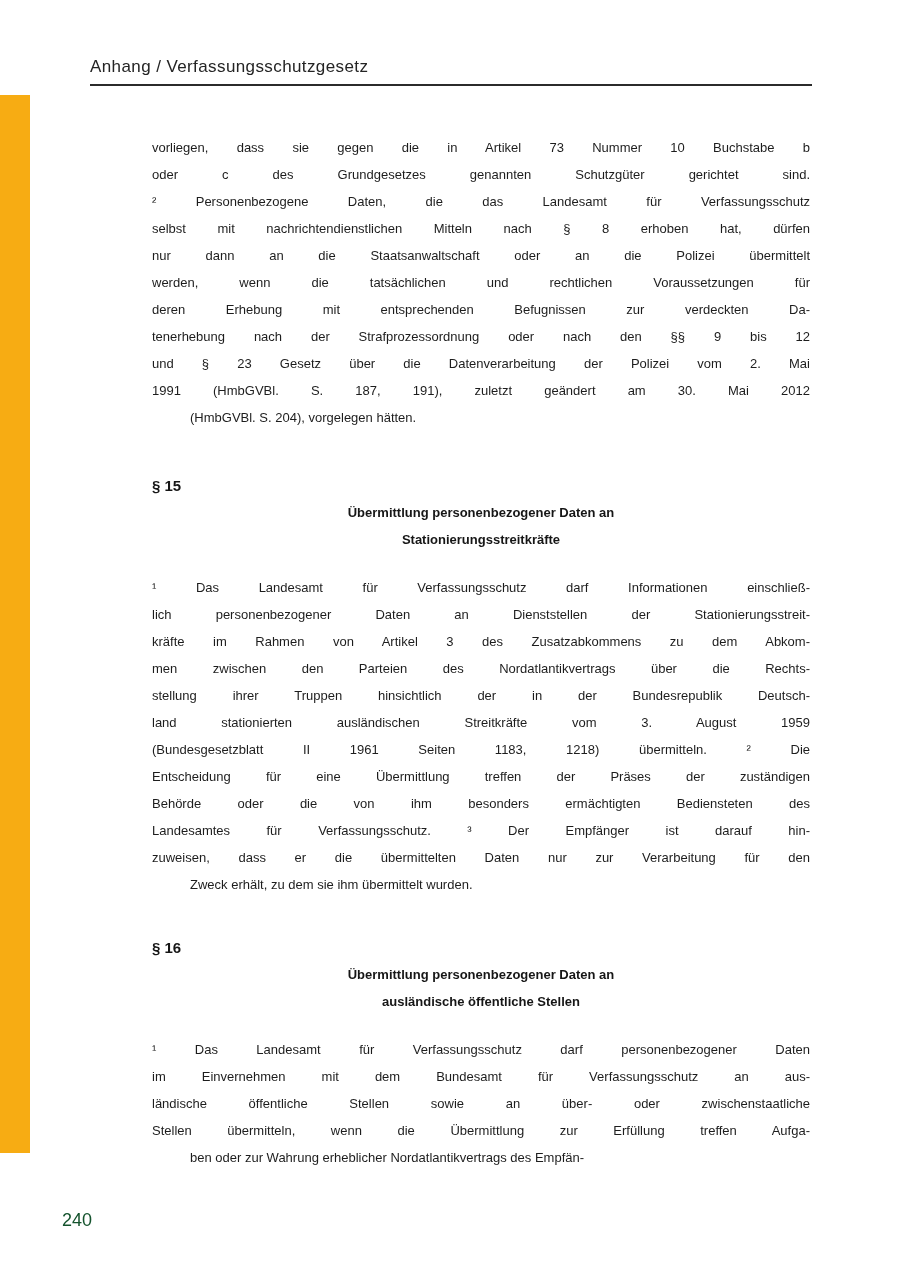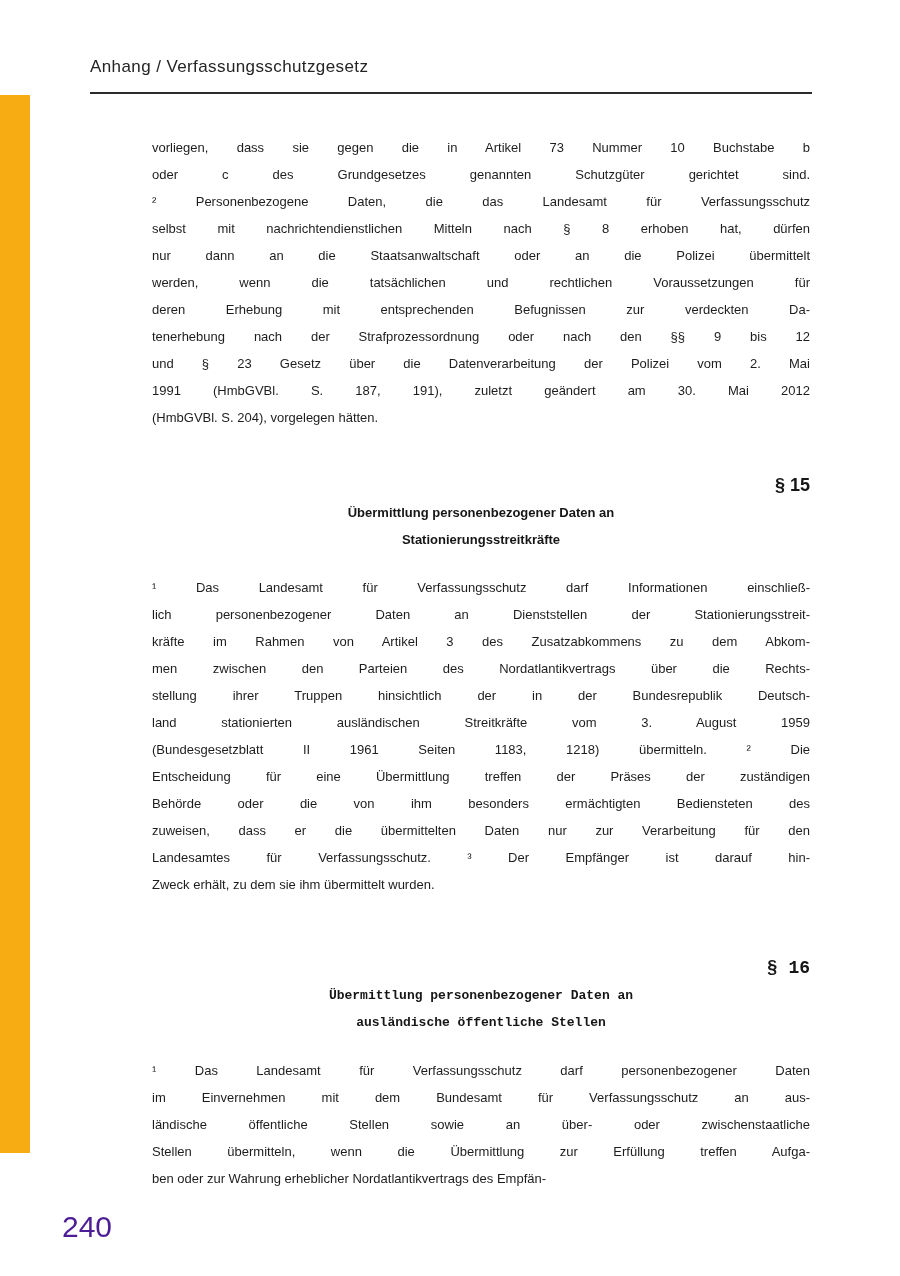--- a/index.html
+++ b/index.html
@@ -21,21 +21,21 @@
     top: 95px;
     width: 30px;
     height: 1058px;
     background: #F7AC13; 
   }
   .header {
     position: absolute;
     left: 90px;
     top: 57px;
     width: 722px;
-    padding-bottom: 15px;
+    padding-bottom: 7px;
     border-bottom: 2px solid #2b2b2b;
     font-size: 17px;
     letter-spacing: 0.4px;
     color: #242424;
   }
   .content {
     position: absolute;
     left: 152px;
     top: 134px;
     width: 658px;
@@ -43,45 +43,46 @@
   }
   .t-line {
     font-size: 13px;
     line-height: 27px;
     white-space: normal;
     text-align: justify;
     text-align-last: justify;
   }
   .para .t-line.last {
     text-align-last: left;
+    margin-left: 38px;
   }
   .section-heading {
     font-weight: bold;
     color: #161616;
   }
   .section-heading .sec-num {
-    font-size: 18px;
+    font-size: 15px;
     line-height: 27px;
-    text-align: right;
+    text-align: left;
   }
   .heading-lines .t-line {
     font-weight: bold;
     text-align: left;
     text-align-last: center;
   }
   .s15-heading { margin-top: 41px; }
   .s15-body    { margin-top: 21px; }
-  .s16-heading { margin-top: 57px; font-family: Liberation Mono, monospace; }
+  .s16-heading { margin-top: 36px; }
   .s16-body    { margin-top: 21px; }
   .page-number {
     position: absolute;
     left: 62px;
     top: 1210px;
-    font-size: 30px;
-    color: #4c1d95;
+    font-size: 18px;
+    color: #14532d;
   }
 </style>
 </head>
 <body>
 
 <div class="page">
 
   <div class="accent-bar" style="background-color: rgb(247, 172, 19);"></div>
 
   <header class="header">
@@ -118,22 +119,22 @@
 
     <div class="t-line">¹ Das Landesamt für Verfassungsschutz darf Informationen einschließ-</div>
         <div class="t-line">lich personenbezogener Daten an Dienststellen der Stationierungsstreit-</div>
         <div class="t-line">kräfte im Rahmen von Artikel 3 des Zusatzabkommens zu dem Abkom-</div>
         <div class="t-line">men zwischen den Parteien des Nordatlantikvertrags über die Rechts-</div>
         <div class="t-line">stellung ihrer Truppen hinsichtlich der in der Bundesrepublik Deutsch-</div>
         <div class="t-line">land stationierten ausländischen Streitkräfte vom 3. August 1959</div>
         <div class="t-line">(Bundesgesetzblatt II 1961 Seiten 1183, 1218) übermitteln. ² Die</div>
         <div class="t-line">Entscheidung für eine Übermittlung treffen der Präses der zuständigen</div>
         <div class="t-line">Behörde oder die von ihm besonders ermächtigten Bediensteten des</div>
+        <div class="t-line">Landesamtes für Verfassungsschutz. ³ Der Empfänger ist darauf hin-</div>
         <div class="t-line">zuweisen, dass er die übermittelten Daten nur zur Verarbeitung für den</div>
-        <div class="t-line">Landesamtes für Verfassungsschutz. ³ Der Empfänger ist darauf hin-</div>
         <div class="t-line last">Zweck erhält, zu dem sie ihm übermittelt wurden.</div>
       </section>
 
     <section class="section-heading s16-heading">
       <div class="sec-num">§ 16</div>
       <div class="heading-lines">
 
       <div class="t-line">Übermittlung personenbezogener Daten an</div>
           <div class="t-line last">ausländische öffentliche Stellen</div>
         </div>

